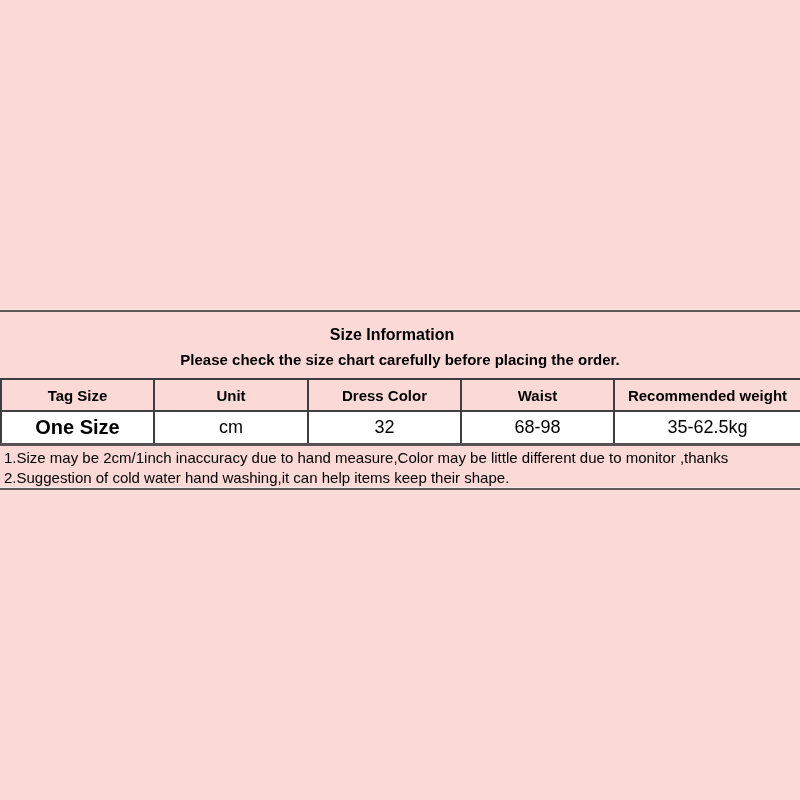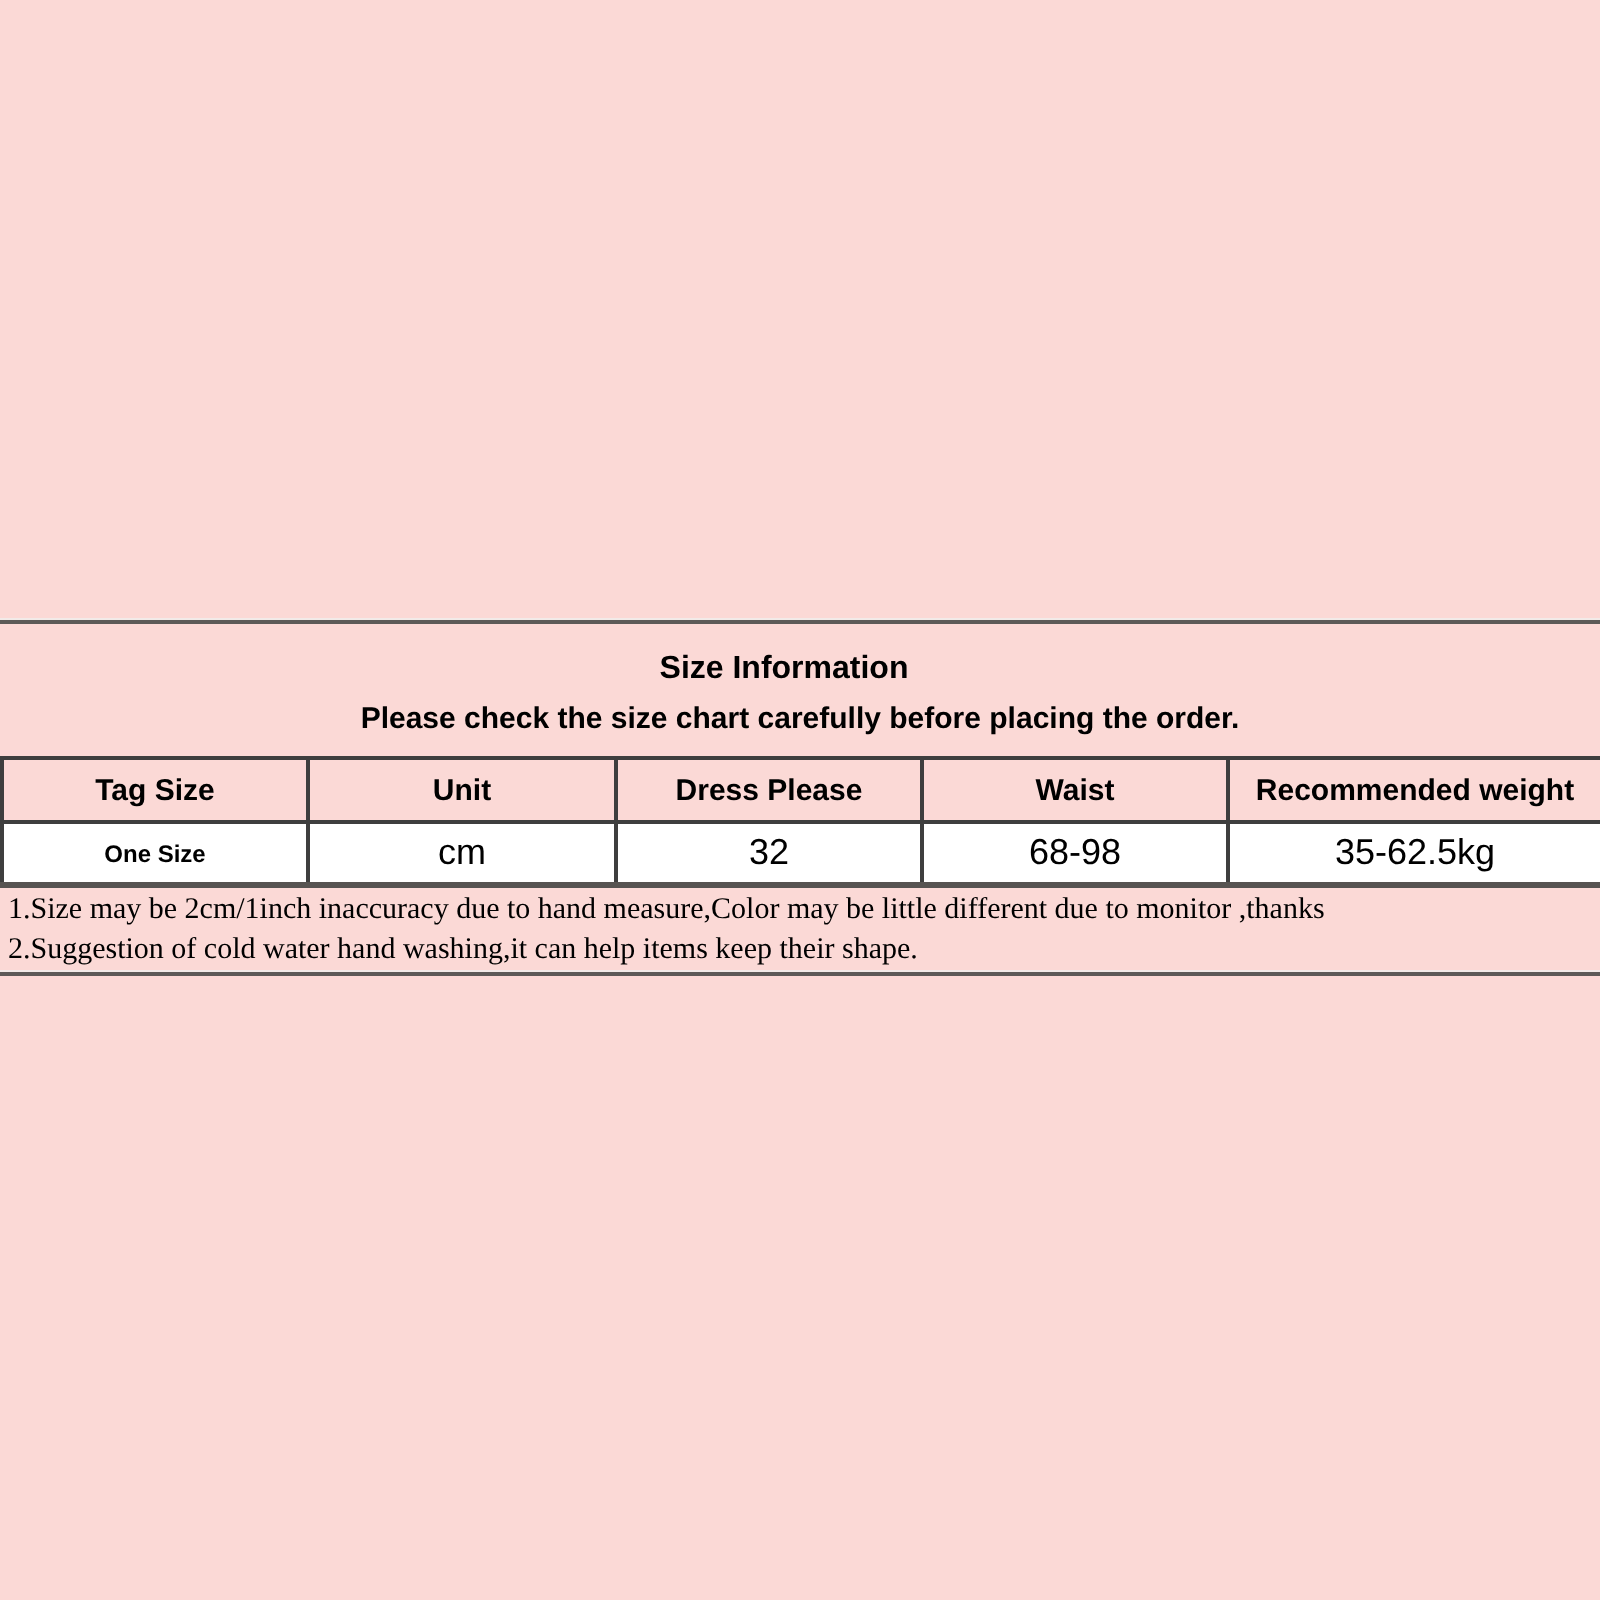--- a/index.html
+++ b/index.html
@@ -59,28 +59,27 @@
     background: #fbd9d6;
   }
   table.size-table td {
     height: 18px;
     font-size: 18px;
     background: #ffffff;
     border-bottom: 3px solid #565351;
   }
   table.size-table td.emph {
     font-weight: bold;
-    font-size: 12px;
+    font-size: 20px;
   }
   .notes {
     margin-top: 2px;
     padding-left: 4px;
     font-size: 15px;
     line-height: 19.5px;
-    font-family: Liberation Serif, serif;
   }
   .note-line { white-space: nowrap; }
   .bottom-divider { margin-top: 0px; }
 </style>
 </head>
 <body>
 
 <div class="size-band">
 
   <div class="divider"></div>
@@ -94,21 +93,21 @@
       <col style="width:153px">
       <col style="width:154px">
       <col style="width:153px">
       <col style="width:153px">
       <col style="width:187px">
     </colgroup>
     <thead>
       <tr>
         <th>Tag Size</th>
         <th>Unit</th>
-        <th>Dress Please</th>
+        <th>Dress Color</th>
         <th>Waist</th>
         <th>Recommended weight</th>
       </tr>
     </thead>
     <tbody>
       <tr>
         <td class="emph">One Size</td>
         <td>cm</td>
         <td>32</td>
         <td>68-98</td>

